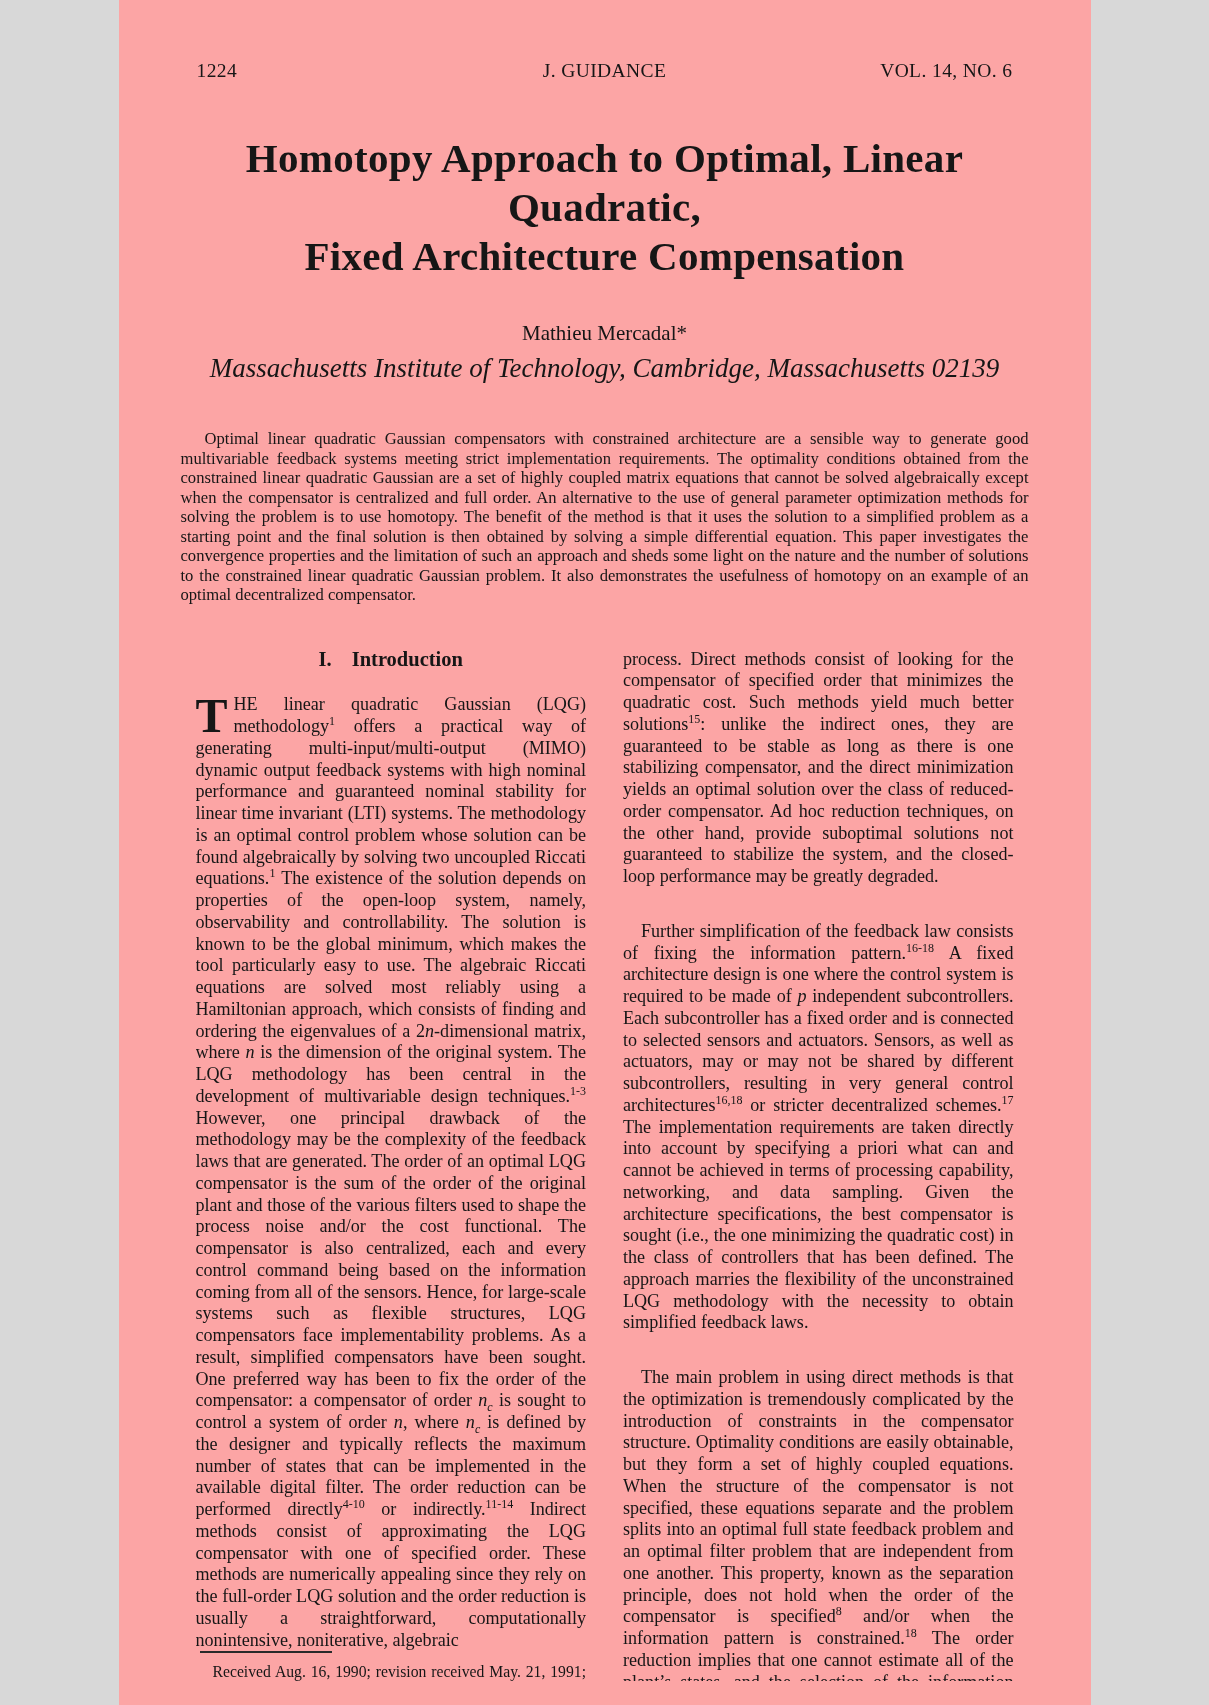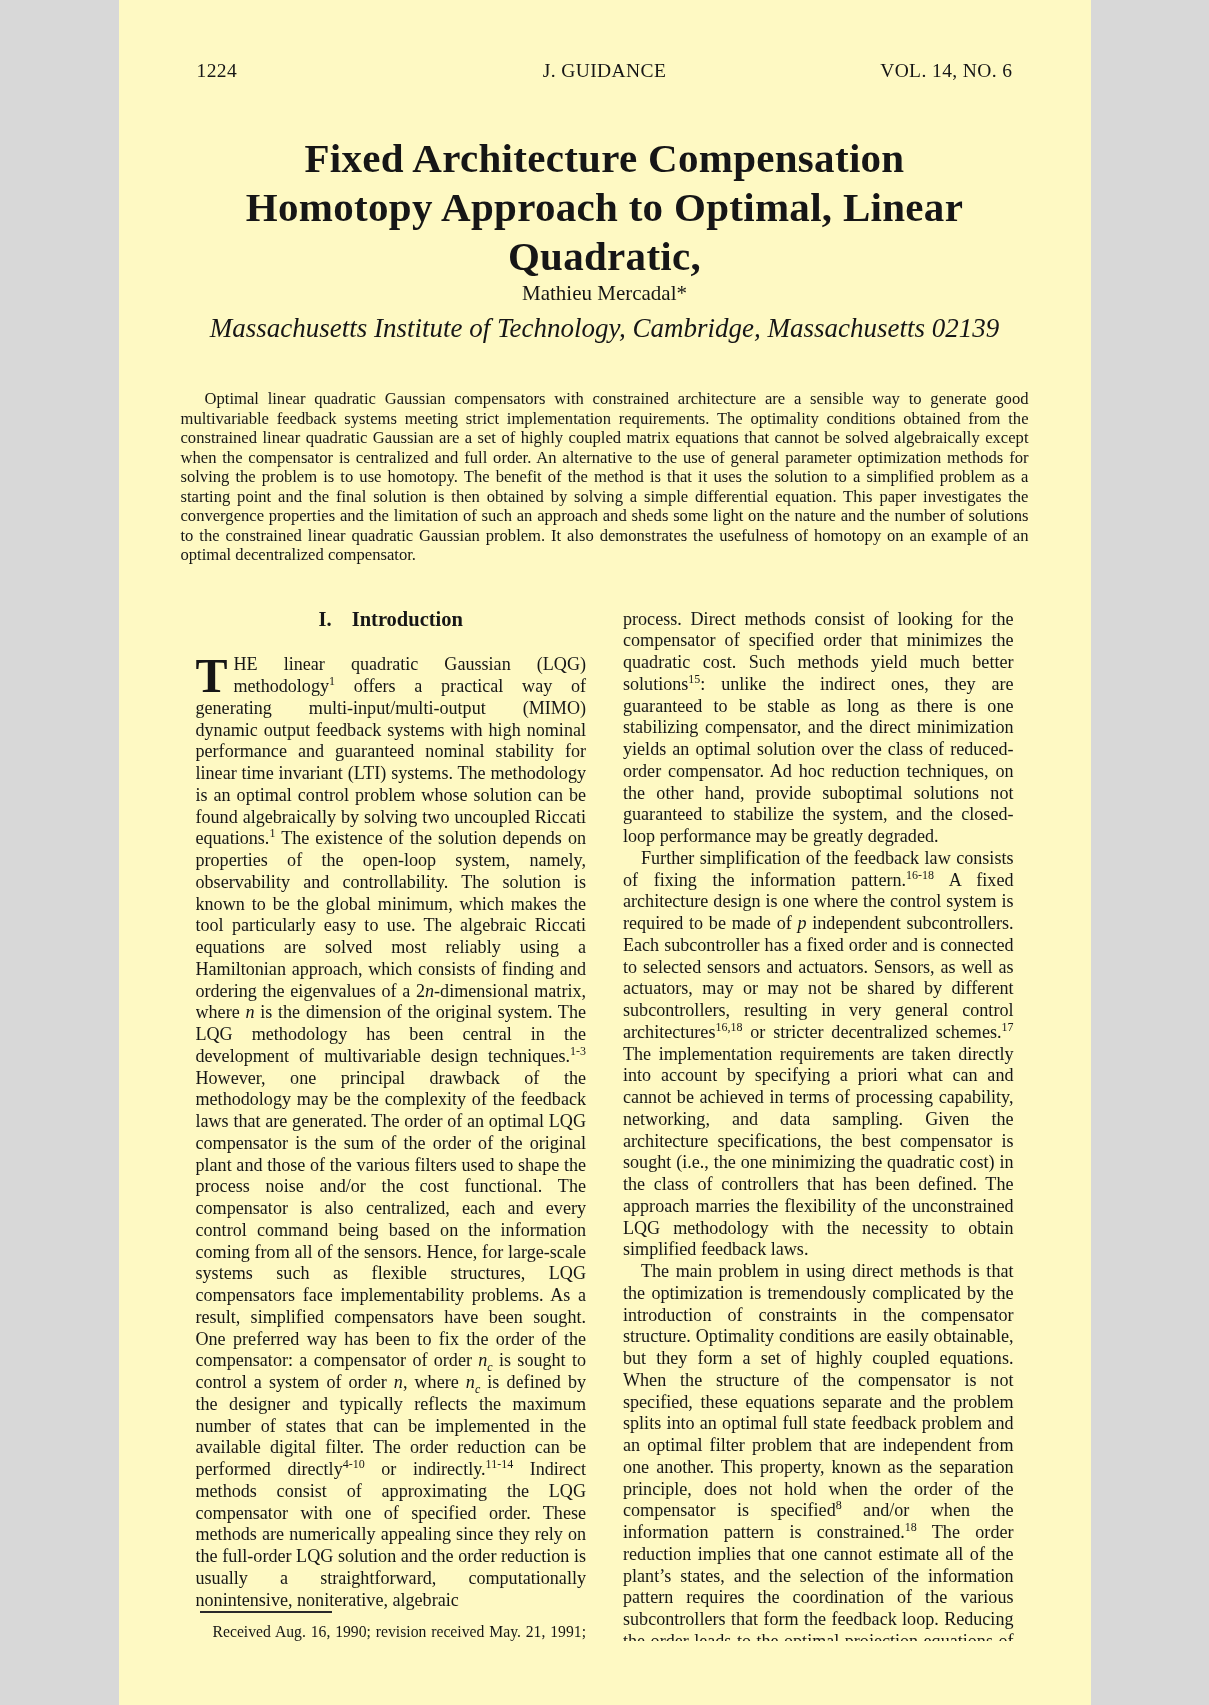--- a/index.html
+++ b/index.html
@@ -2,21 +2,21 @@
 <html lang="en"><head>
 <meta charset="utf-8">
 <style>
   html, body { margin: 0; padding: 0; }
   body { background: #d8d8d8; }
   .page {
     position: relative;
     width: 972px;
     height: 1705px;
     margin: 0 auto;
-    background: #fef9c3;
+    background: #fca5a5;
     color: #161616;
     font-family: "Liberation Serif", serif;
     overflow: hidden;
     box-sizing: border-box;
   }
   
   .running-head {
     display: flex;
     justify-content: space-between;
     align-items: baseline;
@@ -31,20 +31,21 @@
   
   .paper-title {
     margin: 52px 60px 0 60px;
     text-align: center;
     font-size: 41px;
     line-height: 49px;
     font-weight: bold;
     letter-spacing: 0.3px;
   }
   .author-name {
+    margin-top: 40px;
     text-align: center;
     font-size: 21px;
   }
   .affiliation {
     margin-top: 7px;
     text-align: center;
     font-size: 27px;
     font-style: italic;
   }
 
@@ -75,21 +76,21 @@
   }
   .col-left { display: flex; flex-direction: column; }
   .section-heading {
     margin: 0 0 24px 0;
     text-align: center;
     font-size: 20.5px;
     font-weight: bold;
   }
   .section-heading .sh-title { margin-left: 20px; }
   .col p { margin: 0; }
-  .col p.indent { text-indent: 18px; }
+  .col p.indent { text-indent: 18px; margin-top: 33px; }
   .dropcap {
     float: left;
     font-weight: bold;
     font-size: 48px;
     line-height: 39px;
     padding: 2px 6px 0 0;
   }
   sup { font-size: 12px; line-height: 0; }
   sub { font-size: 12px; line-height: 0; }
 
@@ -113,22 +114,22 @@
 
 <div class="page">
 
   <div class="running-head">
     <span class="rh-left">1224</span>
     <span class="rh-mid">J. GUIDANCE</span>
     <span class="rh-right">VOL. 14, NO. 6</span>
   </div>
 
   <div class="paper-title">
+    <div>Homotopy Approach to Optimal, Linear Quadratic,</div>
     <div>Fixed Architecture Compensation</div>
-    <div>Homotopy Approach to Optimal, Linear Quadratic,</div>
   </div>
 
   <div class="author-name">Mathieu Mercadal*</div>
   <div class="affiliation">Massachusetts Institute of Technology, Cambridge, Massachusetts 02139</div>
 
   <div class="abstract">Optimal linear quadratic Gaussian compensators with constrained architecture are a sensible way to generate good multivariable feedback systems meeting strict implementation requirements. The optimality conditions obtained from the constrained linear quadratic Gaussian are a set of highly coupled matrix equations that cannot be solved algebraically except when the compensator is centralized and full order. An alternative to the use of general parameter optimization methods for solving the problem is to use homotopy. The benefit of the method is that it uses the solution to a simplified problem as a starting point and the final solution is then obtained by solving a simple differential equation. This paper investigates the convergence properties and the limitation of such an approach and sheds some light on the nature and the number of solutions to the constrained linear quadratic Gaussian problem. It also demonstrates the usefulness of homotopy on an example of an optimal decentralized compensator.</div>
 
   <div class="columns">
 
     <div class="col col-left">

